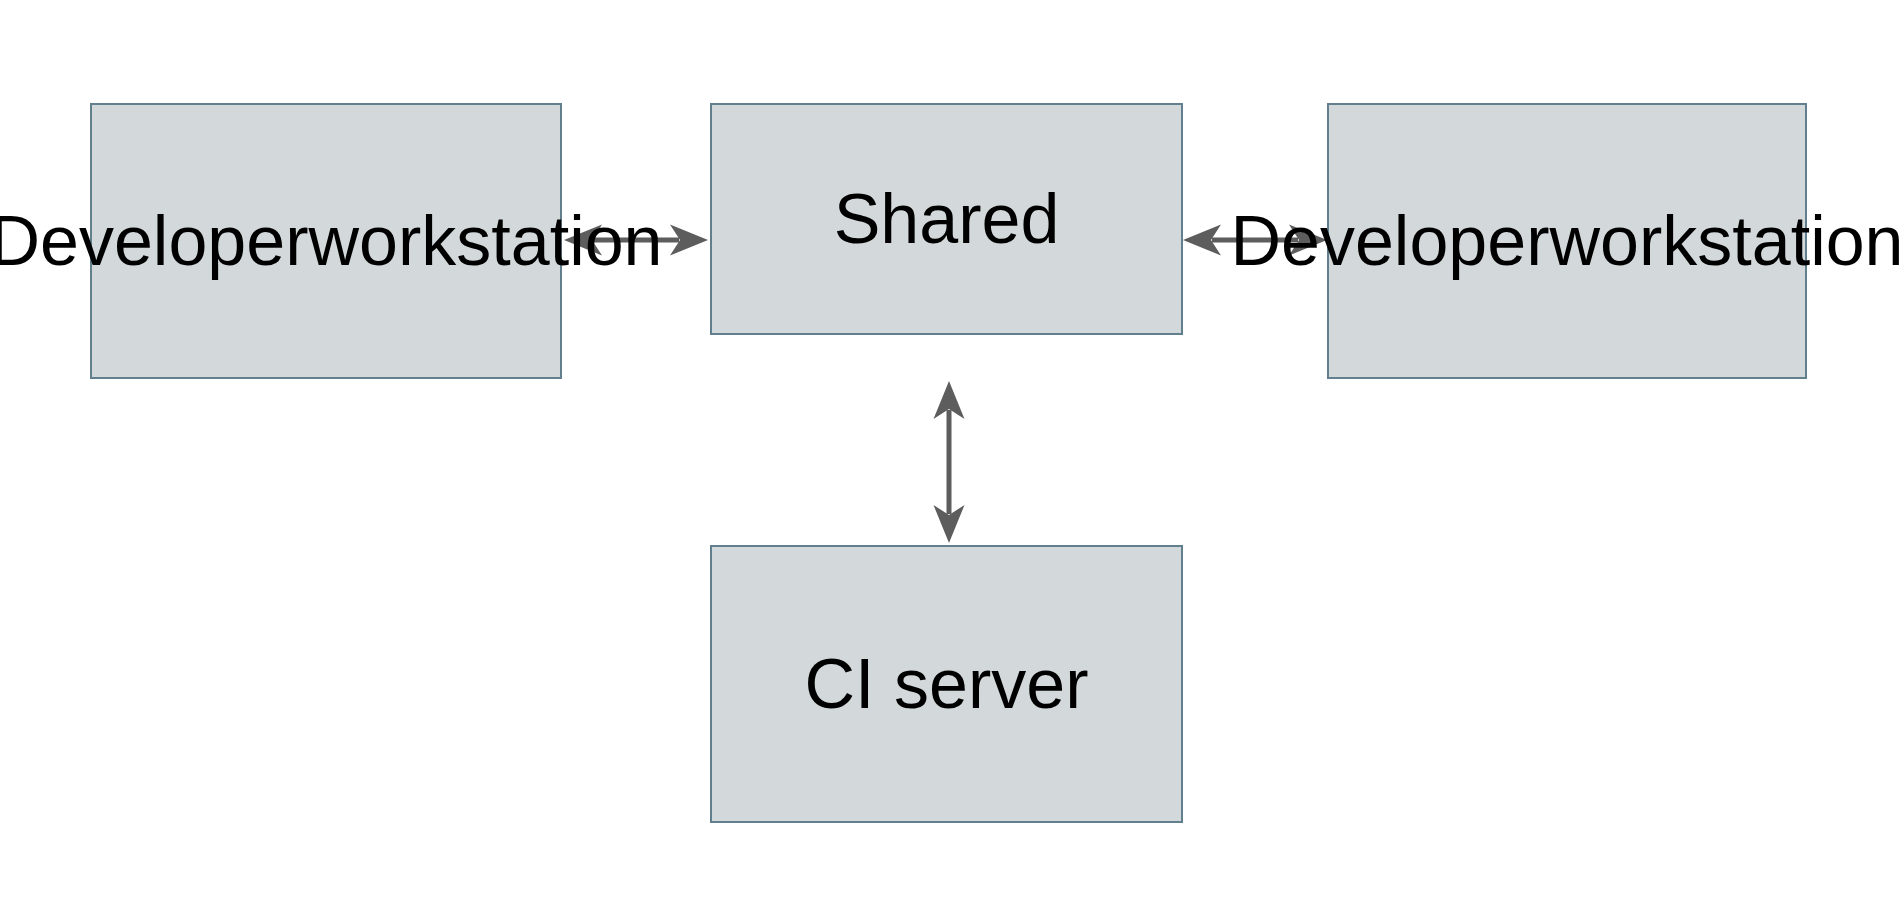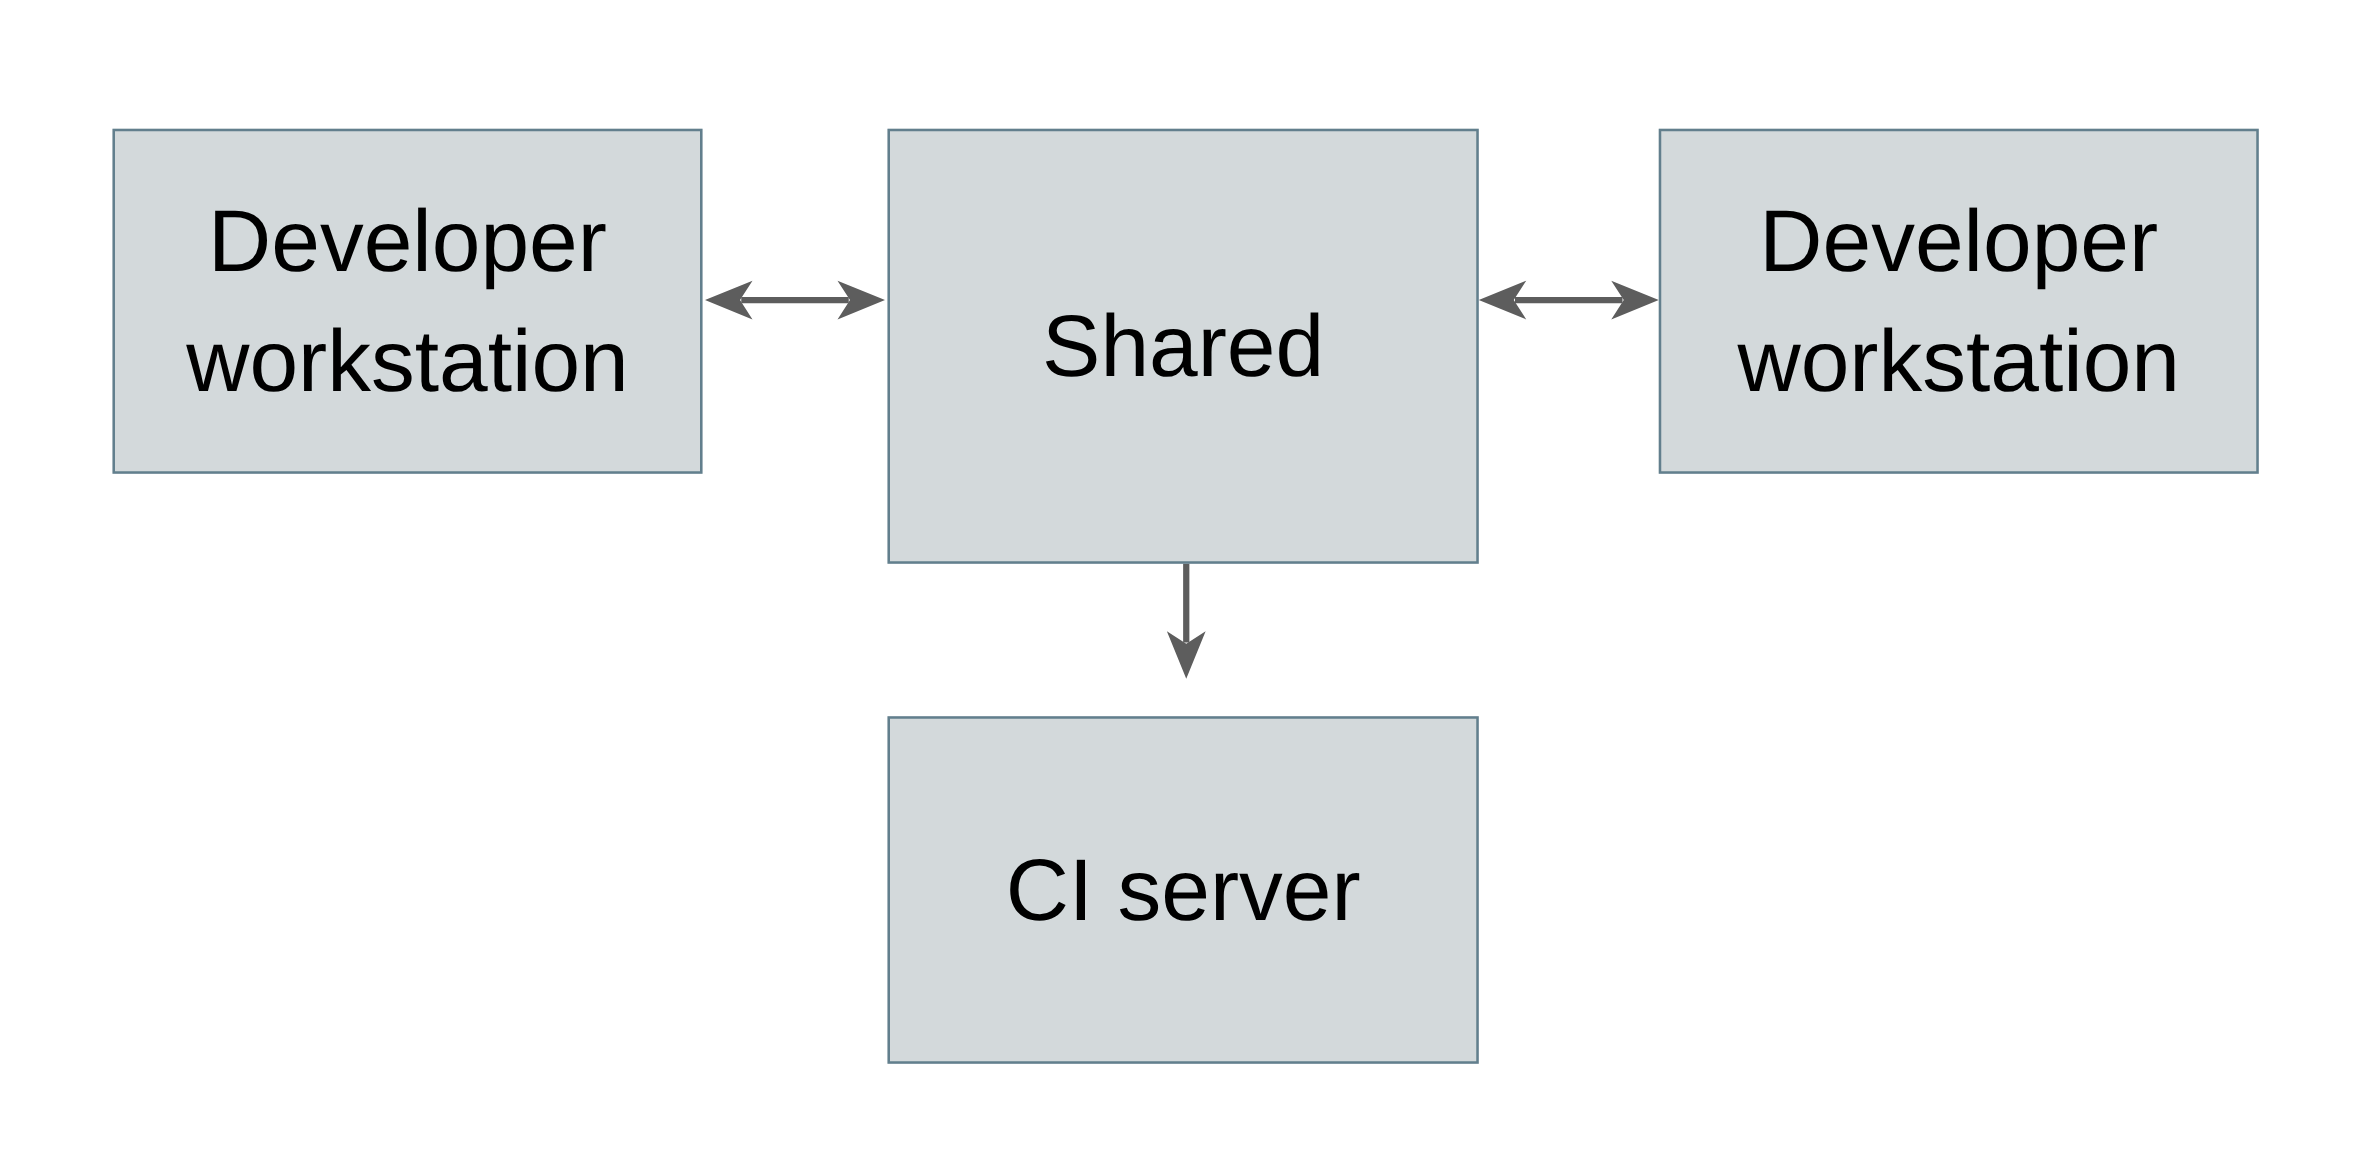--- a/index.html
+++ b/index.html
@@ -33,37 +33,37 @@
   .arrow-head {
     fill: var(--arrow, #5d5d5d);
     stroke: none;
   }
   .node {
     position: absolute;
     box-sizing: border-box;
     background: var(--node-fill, #d3d9db);
     border: 2px solid var(--node-border, #627f8d);
     display: flex;
-    flex-direction: column;
+    flex-direction: row;
     align-items: center;
     justify-content: center;
     text-align: right;
     color: var(--text, #000000);
     font-size: 70px;
     line-height: 96px;
     letter-spacing: 0px;
   }
   .node span {
     display: block;
     white-space: nowrap;
   }
   #node-dev-left   { left: 90px;   top: 103px; width: 472px; height: 276px; }
-  #node-cache      { left: 710px;  top: 103px; width: 473px; height: 348px; }
+  #node-cache      { left: 710px;  top: 103px; width: 473px; height: 232px; }
   #node-dev-right  { left: 1327px; top: 103px; width: 480px; height: 276px; }
-  #node-ci         { left: 710px;  top: 545px; width: 473px; height: 278px; margin-top: 28px; }
+  #node-ci         { left: 710px;  top: 545px; width: 473px; height: 278px; }
 </style>
 </head>
 <body>
 
 <div class="canvas">
 
   <svg class="arrows-layer" viewBox="0 0 1900 922" xmlns="http://www.w3.org/2000/svg">
 
     <g>
       <path class="arrow-shaft" d="M593,240 H679"></path>

